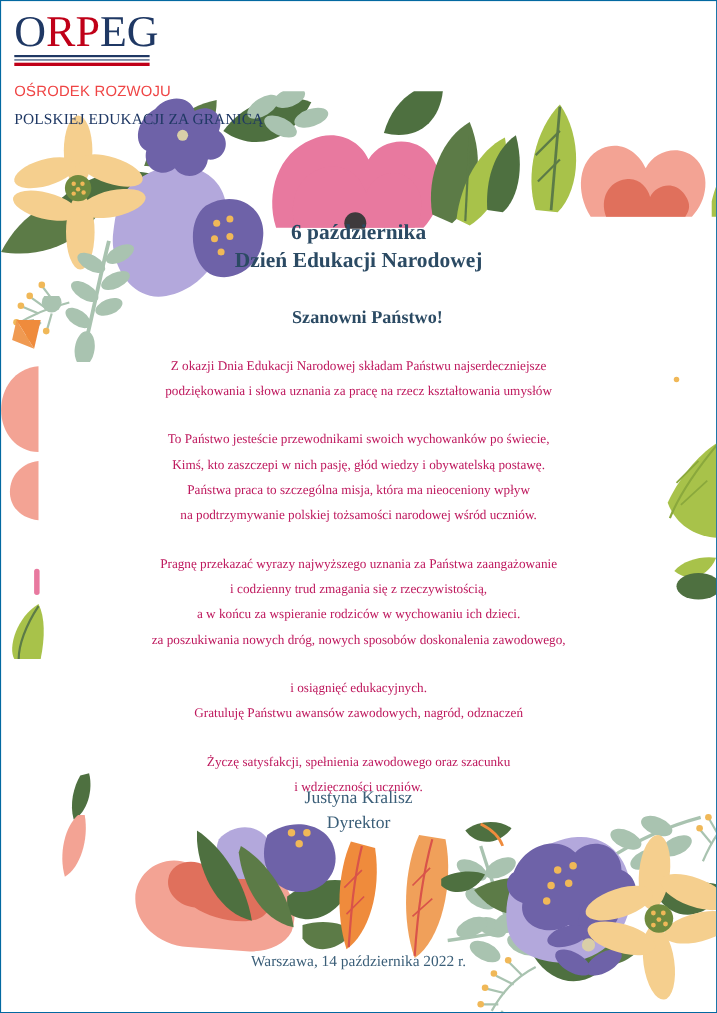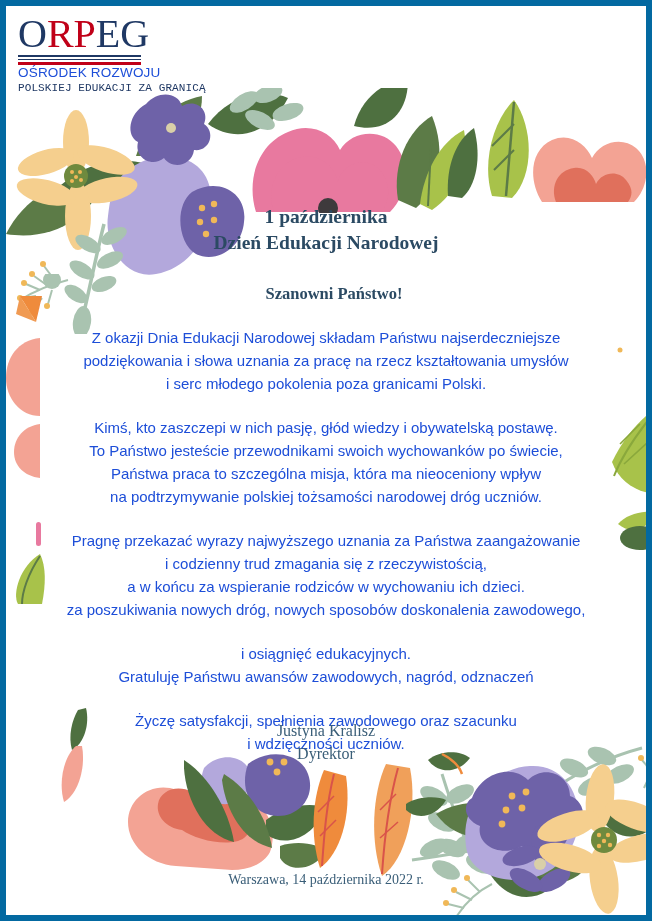--- a/index.html
+++ b/index.html
@@ -5,69 +5,69 @@
 <style>
   html,body{margin:0;padding:0;background:#ffffff;}
   body{
     width:652px;height:921px;
     font-family:"Liberation Serif", serif;
     -webkit-font-smoothing:antialiased;
   }
   #page{
     position:relative;width:652px;height:921px;overflow:hidden;
     background:#ffffff;box-sizing:border-box;
-    border:6px solid #0369a1;
+    border:1px solid #0369a1;
   }
 
   
   #floral{position:absolute;inset:0;width:100%;height:100%;pointer-events:none;}
   #floral svg{position:absolute;display:block;}
 
   
   #logo{position:absolute;left:12px;top:8px;z-index:5;}
   .logo-word{
     font-family:"Liberation Serif", serif;
     font-size:40px;line-height:40px;letter-spacing:0px;white-space:nowrap;
   }
   .logo-word .blue{color:#1f3864;}
   .logo-word .red{color:#c00018;}
   .logo-rules{margin-top:1px;}
   .logo-rule{height:1.5px;background:#1f3864;width:123px;}
   .logo-rule.thin{height:1px;margin-top:2px;background:#1f3864;}
   .logo-rule.red-bar{height:3px;margin-top:2px;background:#c00018;width:123px;}
   .logo-sub1{
     font-family:"Liberation Sans", sans-serif;
-    font-size:13.5px;letter-spacing:.2px;color:#1d4ed8;
-    margin-top:0;white-space:nowrap;
+    font-size:13.5px;letter-spacing:.2px;color:#ef4444;
+    margin-top:15px;white-space:nowrap;
   }
   .logo-sub2{
-    font-family:Liberation Mono, monospace;
-    font-size:11px;letter-spacing:.1px;color:#1f3864;
-    margin-top:2px;white-space:nowrap;
+    font-family:Liberation Serif, serif;
+    font-size:14px;letter-spacing:.1px;color:#1f3864;
+    margin-top:12px;white-space:nowrap;
   }
 
   
   #letter{
     position:absolute;left:0;right:0;top:0;z-index:4;
     text-align:center;color:#2f5370;
   }
   .title{
     font-family:"Liberation Serif", serif;
     font-weight:bold;font-size:19.5px;line-height:26px;color:#2b4a63;
   }
   #title-block{position:absolute;top:198px;left:0;right:0;}
   #salutation{
     position:absolute;top:278px;left:0;right:0;
     font-family:"Liberation Serif", serif;
     font-weight:bold;font-size:16.5px;color:#2b4a63;padding-left:16px;
   }
   #paragraphs{position:absolute;top:320px;left:46px;right:46px;}
   .para{
-    font-family:Liberation Sans, sans-serif;
-    font-size:15px;line-height:23px;color:#1d4ed8;
+    font-family:Liberation Serif, serif;
+    font-size:12px;line-height:23px;color:#be185d;
     margin:0 0 21px 0;
   }
   .para .ln{display:block;}
   #signature{
     position:absolute;top:713px;left:0;right:0;
     font-family:"Liberation Serif", serif;
     font-size:16px;line-height:23px;color:#3a5e78;
   }
   #signature .ln{display:block;}
   #footer{
@@ -380,37 +380,36 @@
       <div class="logo-rule thin"></div>
       <div class="logo-rule red-bar"></div>
     </div>
     <div class="logo-sub1">OŚRODEK ROZWOJU</div>
     <div class="logo-sub2">POLSKIEJ EDUKACJI ZA GRANICĄ</div>
   </div>
 
   <div id="letter">
 
     <div id="title-block">
-      <div class="title">1 października</div>
+      <div class="title">6 października</div>
       <div class="title">Dzień Edukacji Narodowej</div>
     </div>
 
     <div id="salutation">Szanowni Państwo!</div>
 
     <div id="paragraphs">
       <p class="para">
         <span class="ln">Z okazji Dnia Edukacji Narodowej składam Państwu najserdeczniejsze</span>
         <span class="ln">podziękowania i słowa uznania za pracę na rzecz kształtowania umysłów</span>
-        <span class="ln">i serc młodego pokolenia poza granicami Polski.</span>
       </p>
       <p class="para">
+        <span class="ln">To Państwo jesteście przewodnikami swoich wychowanków po świecie,</span>
         <span class="ln">Kimś, kto zaszczepi w nich pasję, głód wiedzy i obywatelską postawę.</span>
-        <span class="ln">To Państwo jesteście przewodnikami swoich wychowanków po świecie,</span>
         <span class="ln">Państwa praca to szczególna misja, która ma nieoceniony wpływ</span>
-        <span class="ln">na podtrzymywanie polskiej tożsamości narodowej dróg uczniów.</span>
+        <span class="ln">na podtrzymywanie polskiej tożsamości narodowej wśród uczniów.</span>
       </p>
       <p class="para">
         <span class="ln">Pragnę przekazać wyrazy najwyższego uznania za Państwa zaangażowanie</span>
         <span class="ln">i codzienny trud zmagania się z rzeczywistością,</span>
         <span class="ln">a w końcu za wspieranie rodziców w wychowaniu ich dzieci.</span>
         <span class="ln">za poszukiwania nowych dróg, nowych sposobów doskonalenia zawodowego,</span>
       </p>
       <p class="para">
         <span class="ln">i osiągnięć edukacyjnych.</span>
         <span class="ln">Gratuluję Państwu awansów zawodowych, nagród, odznaczeń</span>

